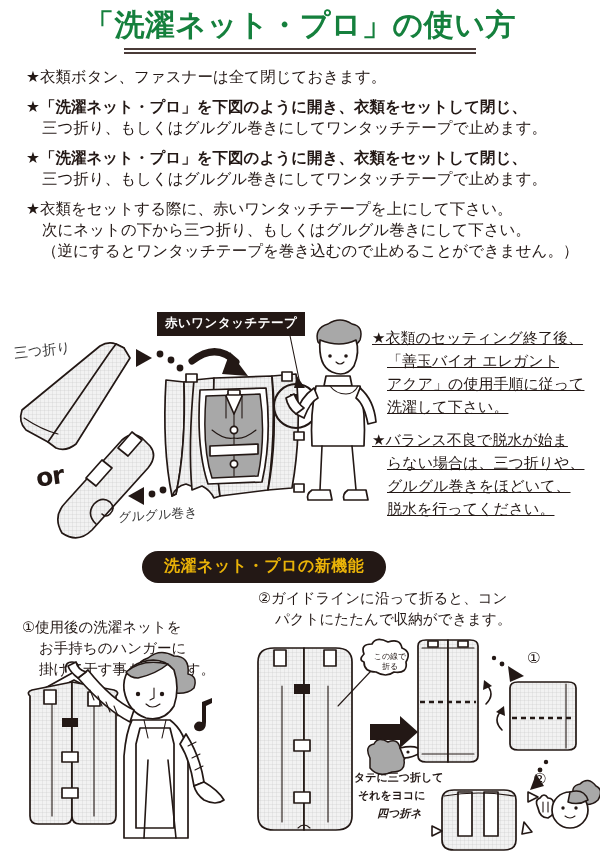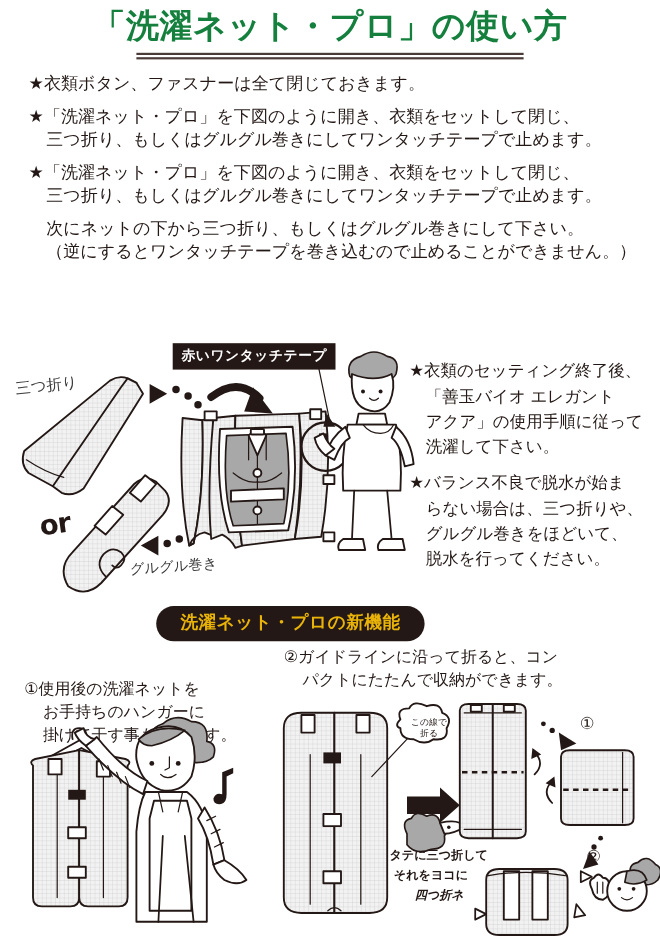--- a/index.html
+++ b/index.html
@@ -25,26 +25,26 @@
   .title-rules { margin: 5px auto 0; width: 352px; }
   .title-rule-a { height: 2px; background: #4a3b38; }
   .title-rule-gap { height: 2px; }
   .title-rule-b { height: 2px; background: #4a3b38; }
 
   
   .bullets { position: absolute; left: 26px; top: 66px; width: 556px; }
   .bullet { margin-bottom: 9px; }
   .bullet .line { font-size: 15.5px; line-height: 21px; white-space: nowrap; }
   .bullet .line.indent { padding-left: 16px; }
-  .bold { font-weight: normal; }
+  .bold { font-weight: bold; }
 
   
   .mid-illus { position: absolute; left: 0; top: 318px; width: 366px; height: 236px; }
   .right-col { position: absolute; left: 372px; top: 326px; width: 226px; }
-  .right-col .rc-item { margin-bottom: 10px; }
+  .right-col .rc-item { margin-bottom: 10px; text-decoration: underline; }
   .right-col .rc-line { font-size: 15px; line-height: 23px; white-space: nowrap; }
   .right-col .rc-line.ind { padding-left: 15px; }
 
   .tape-label {
     position: absolute; left: 157px; top: 312px;
     background: #231815; color: #ffffff;
     font-size: 12.5px; font-weight: bold; letter-spacing: 0.5px;
     padding: 3px 8px 4px; white-space: nowrap;
   }
 
@@ -136,20 +136,21 @@
     </div>
     <div class="bullet">
       <div class="line bold">★「洗濯ネット・プロ」を下図のように開き、衣類をセットして閉じ、</div>
       <div class="line indent">三つ折り、もしくはグルグル巻きにしてワンタッチテープで止めます。</div>
     </div>
     <div class="bullet">
       <div class="line bold">★「洗濯ネット・プロ」を下図のように開き、衣類をセットして閉じ、</div>
       <div class="line indent">三つ折り、もしくはグルグル巻きにしてワンタッチテープで止めます。</div>
     </div>
     <div class="bullet">
+      <div class="line">★衣類をセットする際に、赤いワンタッチテープを上にして下さい。</div>
       <div class="line indent">次にネットの下から三つ折り、もしくはグルグル巻きにして下さい。</div>
       <div class="line indent">（逆にするとワンタッチテープを巻き込むので止めることができません。）</div>
     </div>
   </div>
 
   <div class="mid-illus">
     <svg width="366" height="236" viewBox="0 0 366 236">
 
       <g>
         <path class="fill-mesh" d="M22 92 L100 28 Q108 23 116 26 L124 30 L68 118 Q60 126 48 124 L26 112 Q18 104 22 92 Z"></path>

